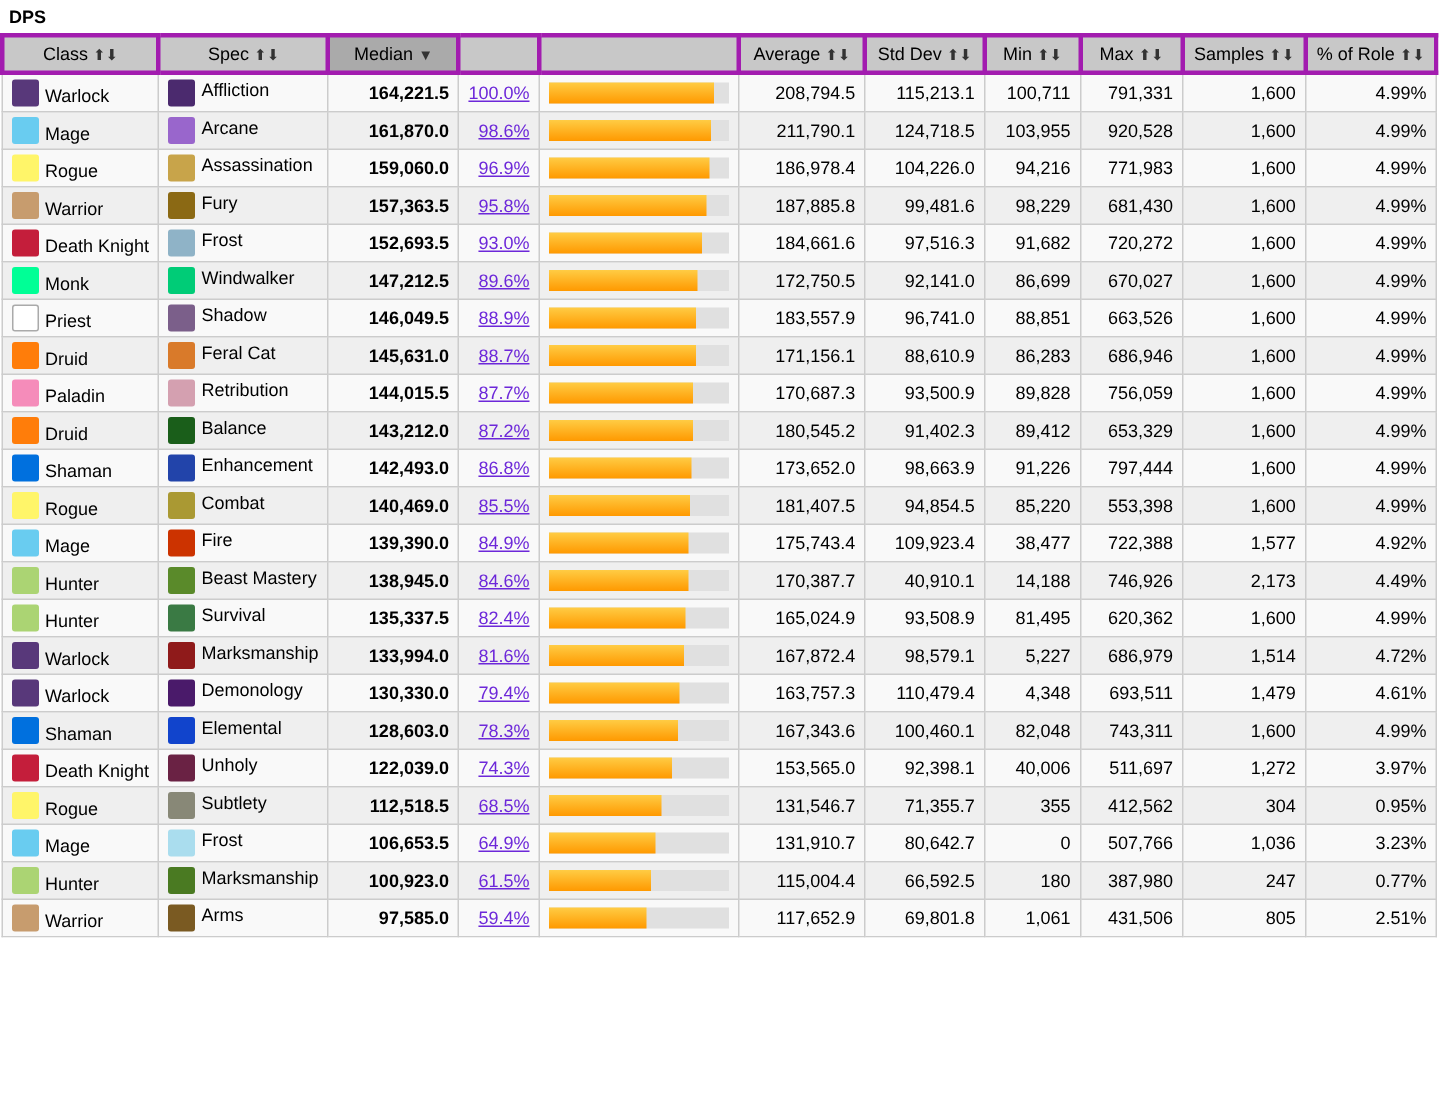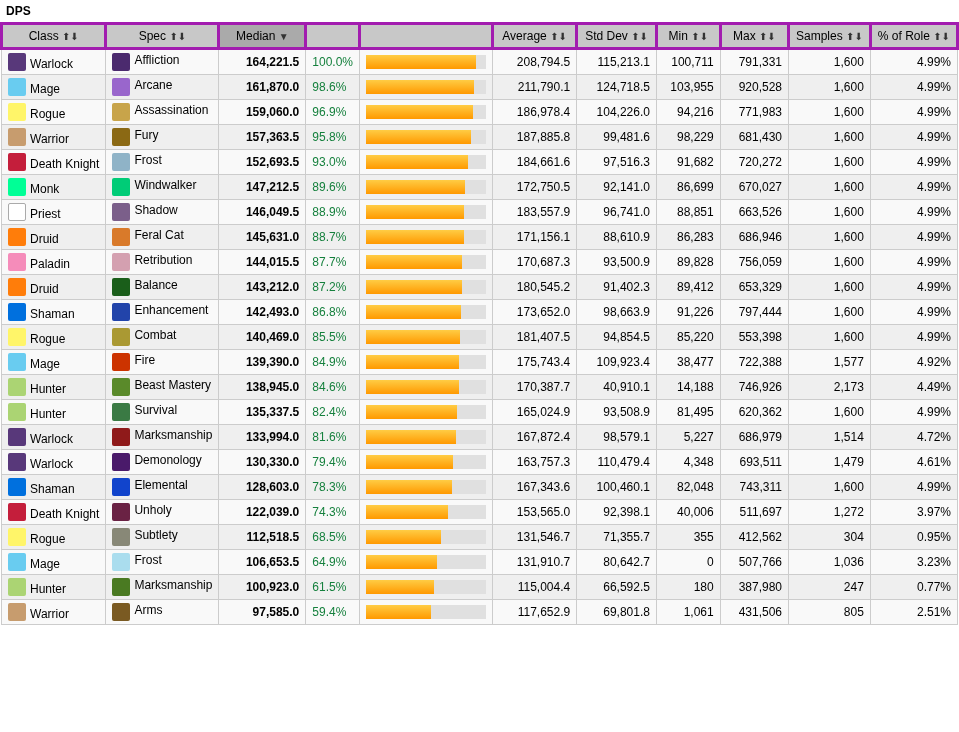--- a/index.html
+++ b/index.html
@@ -67,22 +67,23 @@
       height: 18px;
       display: inline-block;
       border-radius: 2px;
       flex-shrink: 0;
     }
     .median-cell {
       font-weight: bold;
       text-align: right;
     }
     .pct-cell {
-      text-align: left;
-      color: #15803d;
+      text-align: right;
+      color: #6d28d9;
+      text-decoration: underline;
     }
     .bar-cell {
       width: 120px;
       min-width: 90px;
     }
     .bar-container {
       background: #e0e0e0;
       height: 14px;
       width: 120px;
       position: relative;

